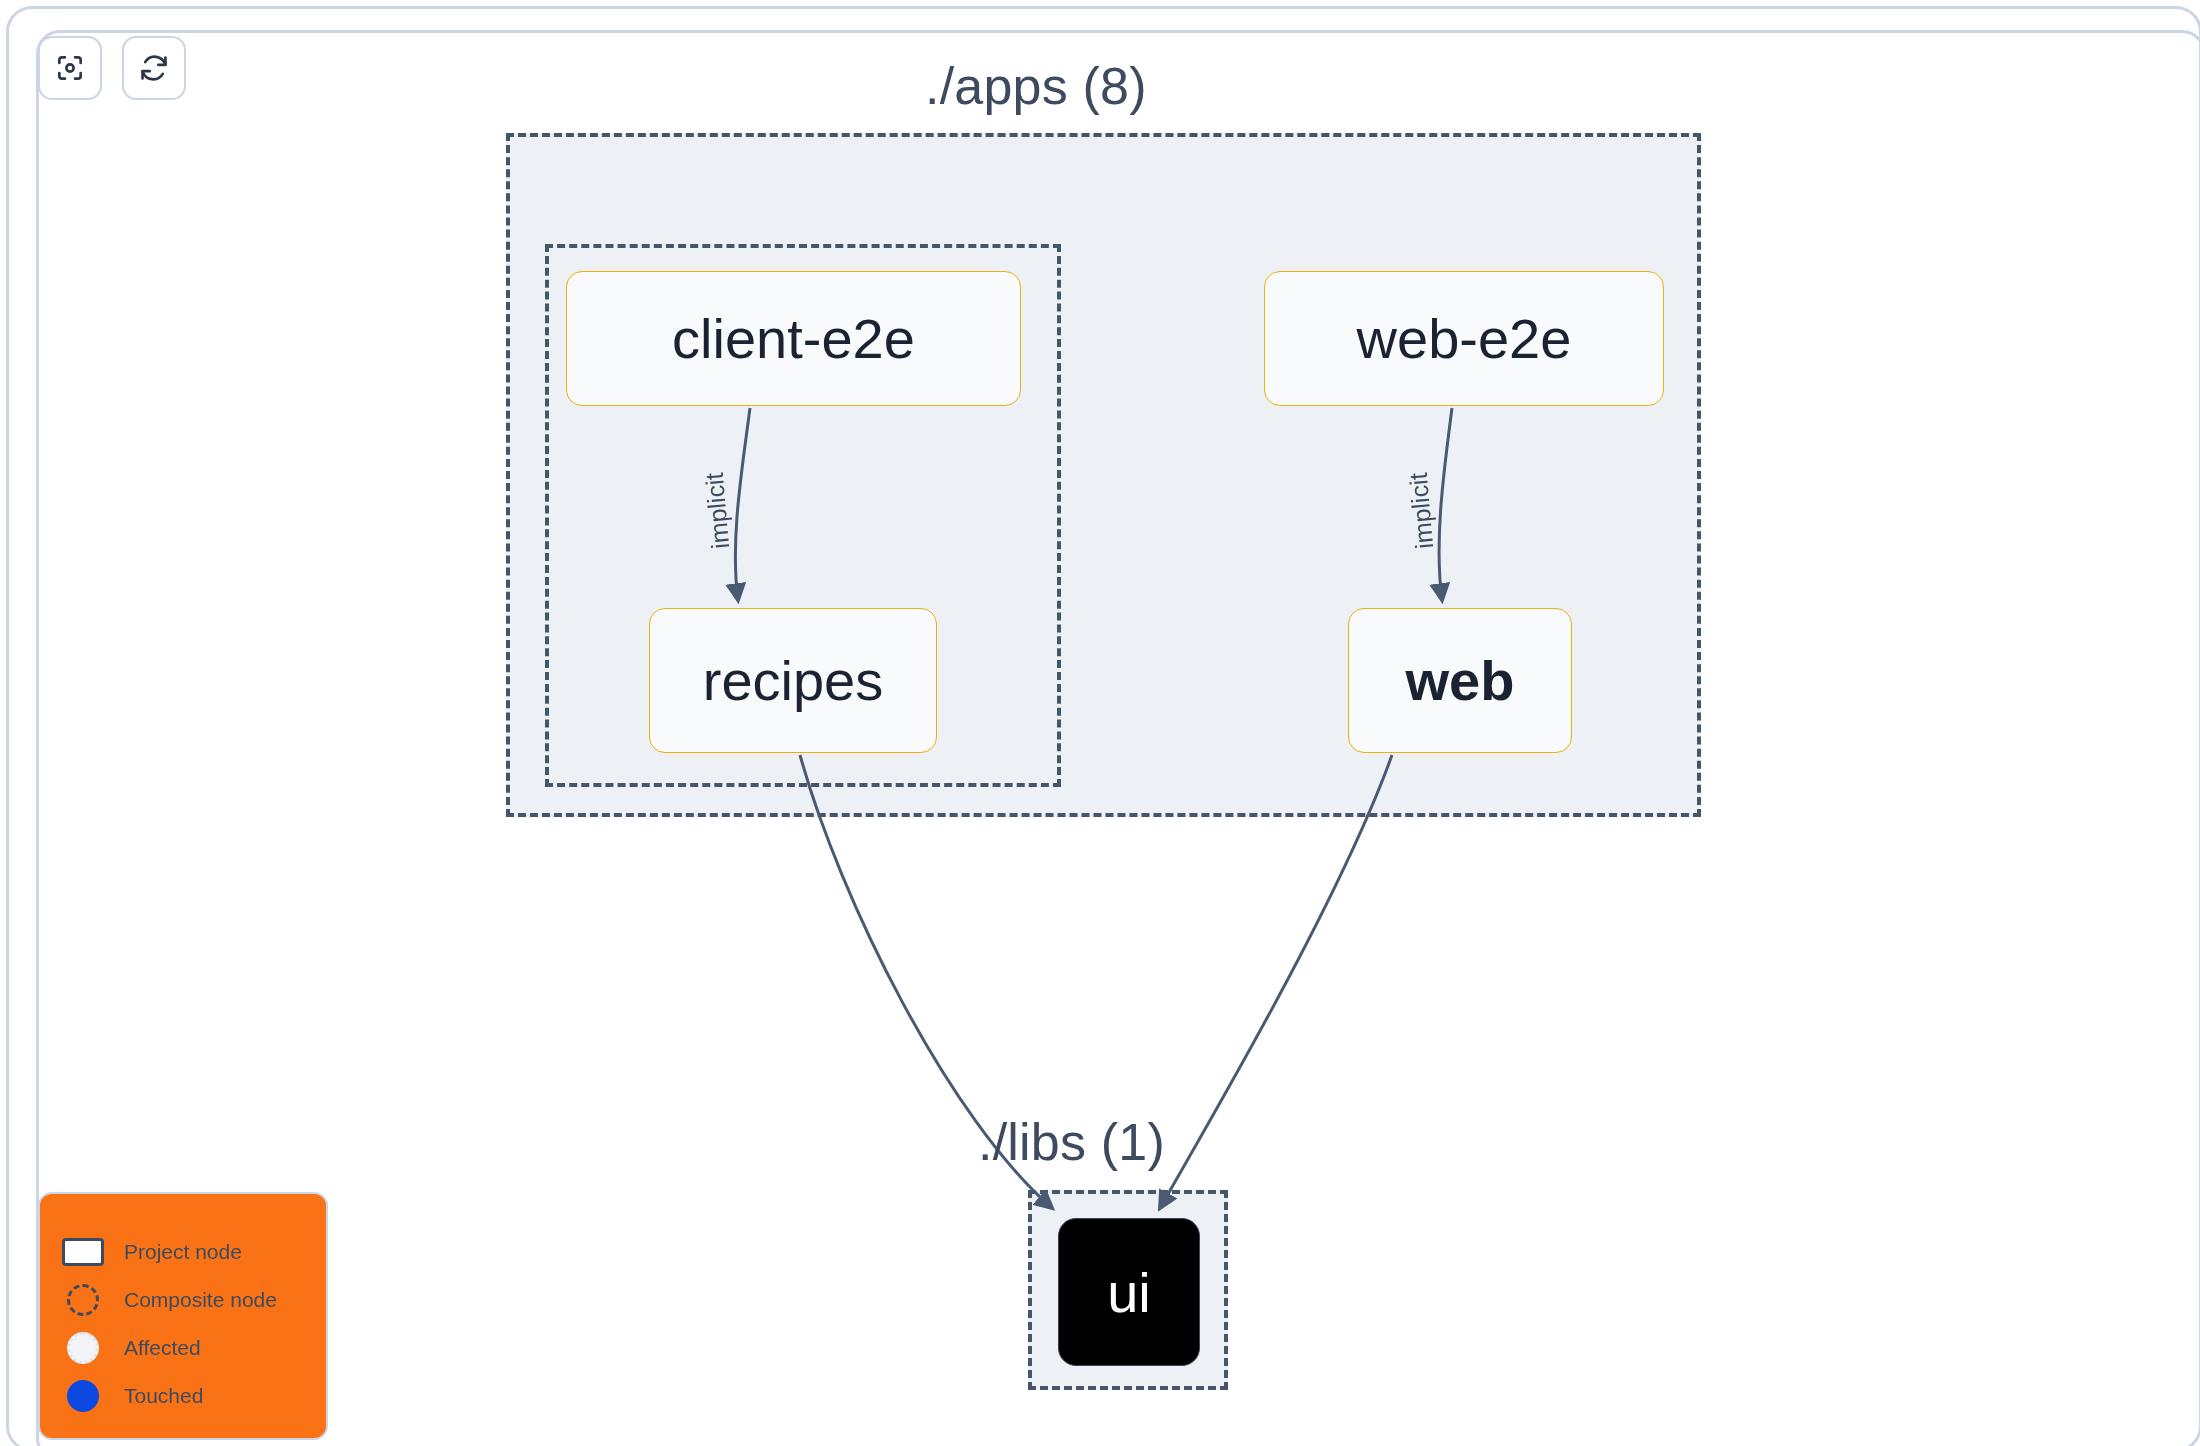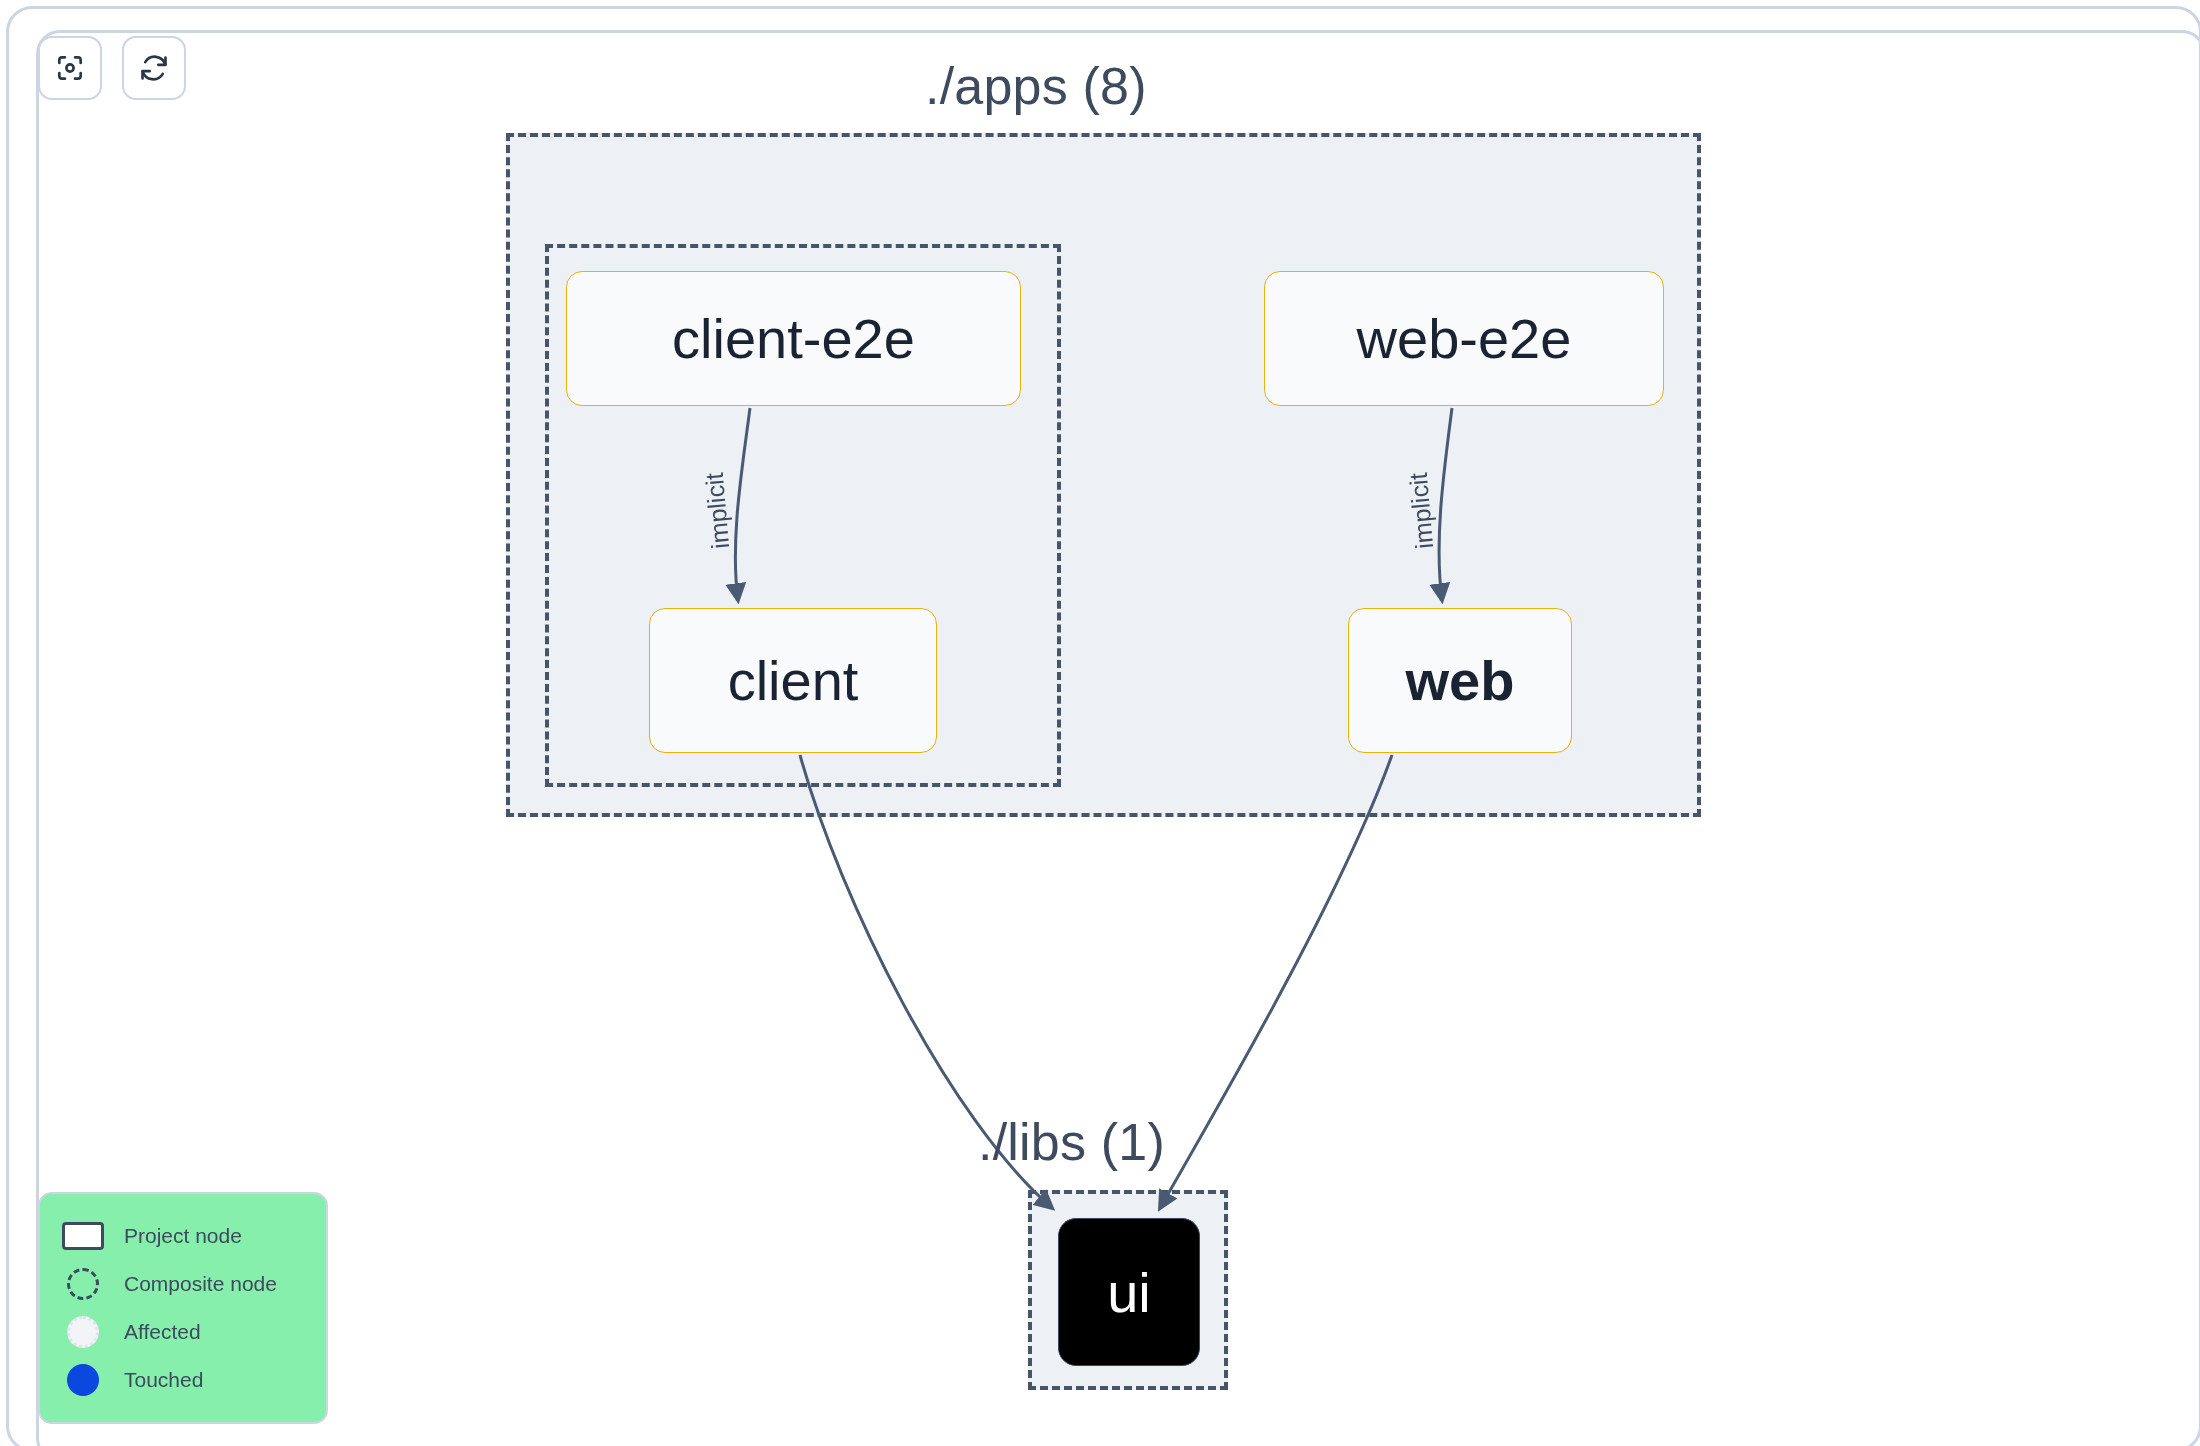--- a/index.html
+++ b/index.html
@@ -136,22 +136,22 @@
   }
 
   
   .legend {
     position: absolute;
     left: 38px;
     top: 1192px;
     width: 290px;
     border: 2px solid #ccd5e3;
     border-radius: 14px;
-    background: #86efac;
-    padding: 18px 20px 18px 22px;
+    background: #f97316;
+    padding: 34px 20px 18px 22px;
     box-sizing: border-box;
     z-index: 40;
   }
   .legend-row {
     display: flex;
     align-items: center;
     height: 48px;
     gap: 20px;
   }
   .legend-label {
@@ -263,21 +263,21 @@
       <path d="M 1392 755 C 1340 900, 1210 1120, 1160 1208" stroke="#4a5a73" stroke-width="3" fill="none" marker-end="url(#arrow)"></path>
     </svg>
 
     <div class="node node-client-e2e">
       <span>client-e2e</span>
     </div>
     <div class="node node-web-e2e">
       <span>web-e2e</span>
     </div>
     <div class="node node-client">
-      <span>client</span>
+      <span>recipes</span>
     </div>
     <div class="node node-web">
       <span>web</span>
     </div>
     <div class="node node-ui">
       <span>ui</span>
     </div>
 
   </div>
 

